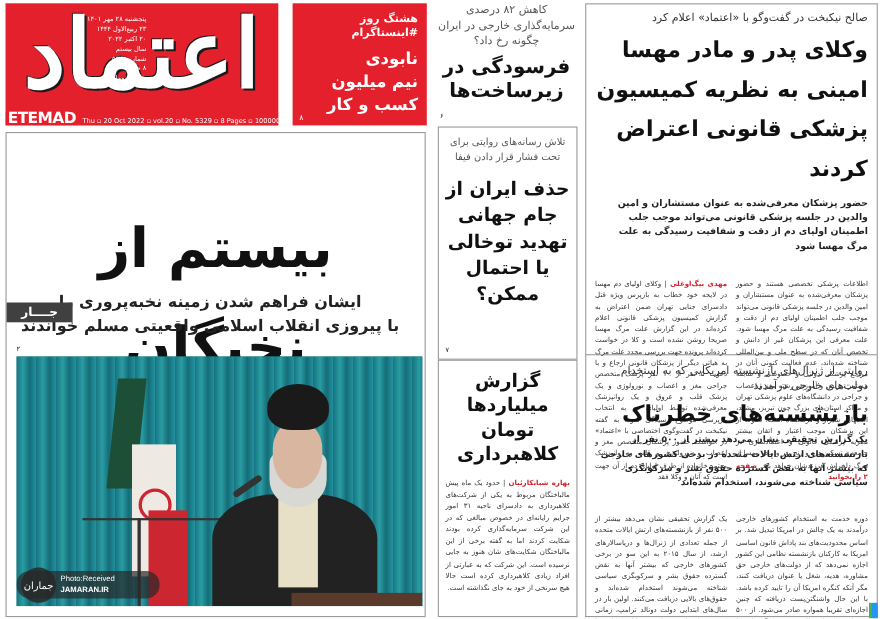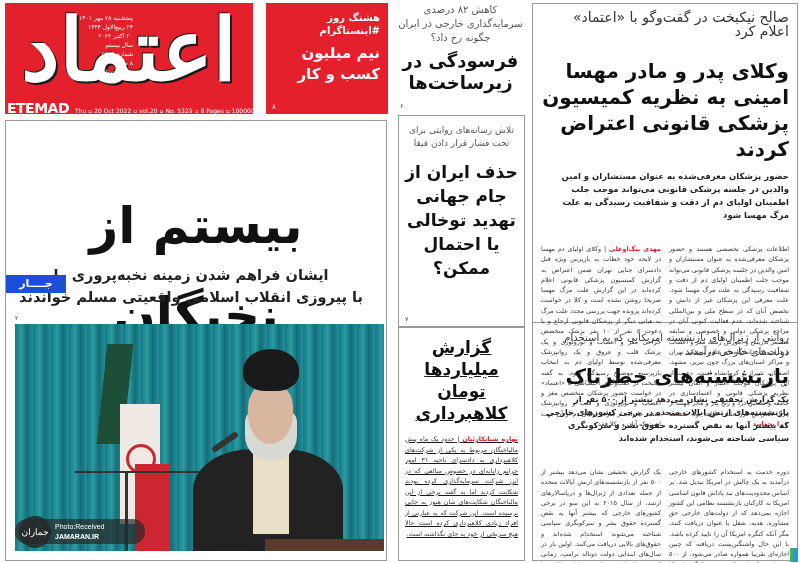--- a/index.html
+++ b/index.html
@@ -21,50 +21,50 @@
   .promo .pg { position: absolute; left: 6px; bottom: 3px; font-size: 7px; }
 
   
   .teaser1 { position: absolute; left: 398px; top: 3px; width: 125px; height: 102px; }
   .teaser1 .kicker { font-size: 10px; line-height: 14px; color: #555; }
   .teaser1 .title { font-size: 18px; line-height: 22px; font-weight: bold; margin-top: 5px; color: #111; }
   .teaser1 .pg { position: absolute; left: 2px; bottom: -4px; font-size: 6px; }
 
   
   .story-right { position: absolute; left: 532px; top: 3px; width: 266px; height: 320px; border: 1px solid #9a9a9a; padding: 6px 8px; }
-  .story-right .kicker { font-size: 14px; color: #333; line-height: 14px; }
-  .story-right .title { font-size: 20px; line-height: 26px; font-weight: bold; color: #111; margin-top: 20px; letter-spacing: -0.5px; }
+  .story-right .kicker { font-size: 10px; color: #333; line-height: 14px; }
+  .story-right .title { font-size: 20px; line-height: 36px; font-weight: bold; color: #111; margin-top: 3px; letter-spacing: -0.5px; }
   .story-right .lede { font-size: 8.5px; font-weight: bold; line-height: 13px; margin-top: 8px; color: #222; }
   .cols { display: flex; flex-direction: row-reverse; gap: 8px; margin-top: 22px; }
   .col { flex: 1; font-size: 6.4px; line-height: 10.3px; color: #333; text-align: justify; direction: rtl; }
   .byline { color: #d0202b; font-weight: bold; }
   .more { color: #d0202b; font-weight: bold; }
 
   .story-right2 { position: absolute; left: 532px; top: 323px; width: 266px; height: 238px; border: 1px solid #9a9a9a; border-top: none; padding: 8px 8px; }
   .story-right2 .kicker { font-size: 10px; line-height: 14px; color: #333; }
   .story-right2 .title { font-size: 20px; line-height: 26px; font-weight: bold; margin-top: 4px; color: #111; }
   .story-right2 .lede { font-size: 8.2px; font-weight: bold; line-height: 13px; margin-top: 4px; color: #222; }
 
   
   .box-mid1 { position: absolute; left: 398px; top: 115px; width: 127px; height: 212px; border: 1px solid #9a9a9a; padding: 8px 6px; }
   .box-mid1 .kicker { font-size: 9px; line-height: 13px; color: #555; }
   .box-mid1 .title { font-size: 17px; line-height: 24px; font-weight: bold; margin-top: 10px; color: #111; }
   .box-mid1 .pg { position: absolute; left: 6px; bottom: 4px; font-size: 6px; }
 
-  .box-mid2 { position: absolute; left: 398px; top: 327px; width: 127px; height: 234px; border: 1px solid #9a9a9a; padding: 8px 6px; text-decoration: underline; }
+  .box-mid2 { position: absolute; left: 398px; top: 327px; width: 127px; height: 234px; border: 1px solid #9a9a9a; padding: 8px 6px; }
   .box-mid2 .title { font-size: 17px; line-height: 22px; font-weight: bold; color: #111; }
   .box-mid2 .sub { font-size: 10px; line-height: 14px; font-weight: bold; margin-top: 6px; color: #222; }
   .box-mid2 .body { font-size: 6.4px; line-height: 10.5px; margin-top: 10px; color: #333; text-align: justify; direction: rtl; }
 
   
   .lead { position: absolute; left: 5px; top: 120px; width: 382px; height: 441px; border: 1px solid #9a9a9a; }
   .lead .kicker { position: absolute; top: 8px; left: 0; right: 10px; font-size: 15px; line-height: 22px; font-weight: bold; color: #222; }
   .lead .headline { position: absolute; top: 60px; left: 20px; right: 20px; font-size: 50px; line-height: 90px; font-weight: bold; color: #111; letter-spacing: -1px; }
   .lead .sub { position: absolute; top: 143px; left: 0; right: 10px; font-size: 14.5px; line-height: 22px; font-weight: bold; color: #222; }
-  .jar-tag { position: absolute; left: 0; top: 154px; width: 60px; height: 18px; background: #1d4ed8; color: #fff; font-size: 11px; font-weight: bold; line-height: 18px; text-align: center; }
+  .jar-tag { position: absolute; left: 0; top: 154px; width: 60px; height: 18px; background: #404040; color: #fff; font-size: 11px; font-weight: bold; line-height: 18px; text-align: center; }
   .lead .pg { position: absolute; left: 9px; top: 193px; font-size: 6px; }
 
   .photo { position: absolute; left: 9px; top: 203px; width: 369px; height: 227px; background: #1b7b83; overflow: hidden; }
   .curtain { position: absolute; inset: 0; background: repeating-linear-gradient(90deg, #177580 0px, #2a9ca3 6px, #156d77 12px, #2391a0 18px); }
   .flag { position: absolute; left: 75px; top: 20px; width: 80px; height: 207px; }
   .flag .g { position: absolute; left: 12px; top: 0; width: 26px; height: 100px; background: #1d4e36; transform: skewX(-6deg); }
   .flag .w { position: absolute; left: 30px; top: 60px; width: 40px; height: 120px; background: #efe9e4; }
   .flag .r { position: absolute; left: 45px; top: 120px; width: 35px; height: 87px; background: #cc2630; }
   .flag .emb { position: absolute; left: 36px; top: 100px; width: 30px; height: 30px; border: 3px solid #cc2630; border-radius: 50%; }
   .person { position: absolute; left: 178px; top: 25px; width: 150px; height: 202px; }
@@ -101,20 +101,21 @@
     <span>Thu ▫ 20 Oct 2022 ▫ vol.20 ▫ No. 5329 ▫ 8 Pages ▫ 100000 Rials</span>
   </div>
 </div>
 
 <div class="promo rtl">
   <div class="kicker">
     <div>هشتگ روز</div>
     <div>#اینستاگرام</div>
   </div>
   <div class="title">
+    <div>نابودی</div>
     <div>نیم میلیون</div>
     <div>کسب و کار</div>
   </div>
   <div class="pg">۸</div>
 </div>
 
 <div class="teaser1 rtl center">
   <div class="kicker">کاهش ۸۲ درصدی سرمایه‌گذاری خارجی در ایران چگونه رخ داد؟</div>
   <div class="title">فرسودگی در زیرساخت‌ها</div>
   <div class="pg">۶</div>

